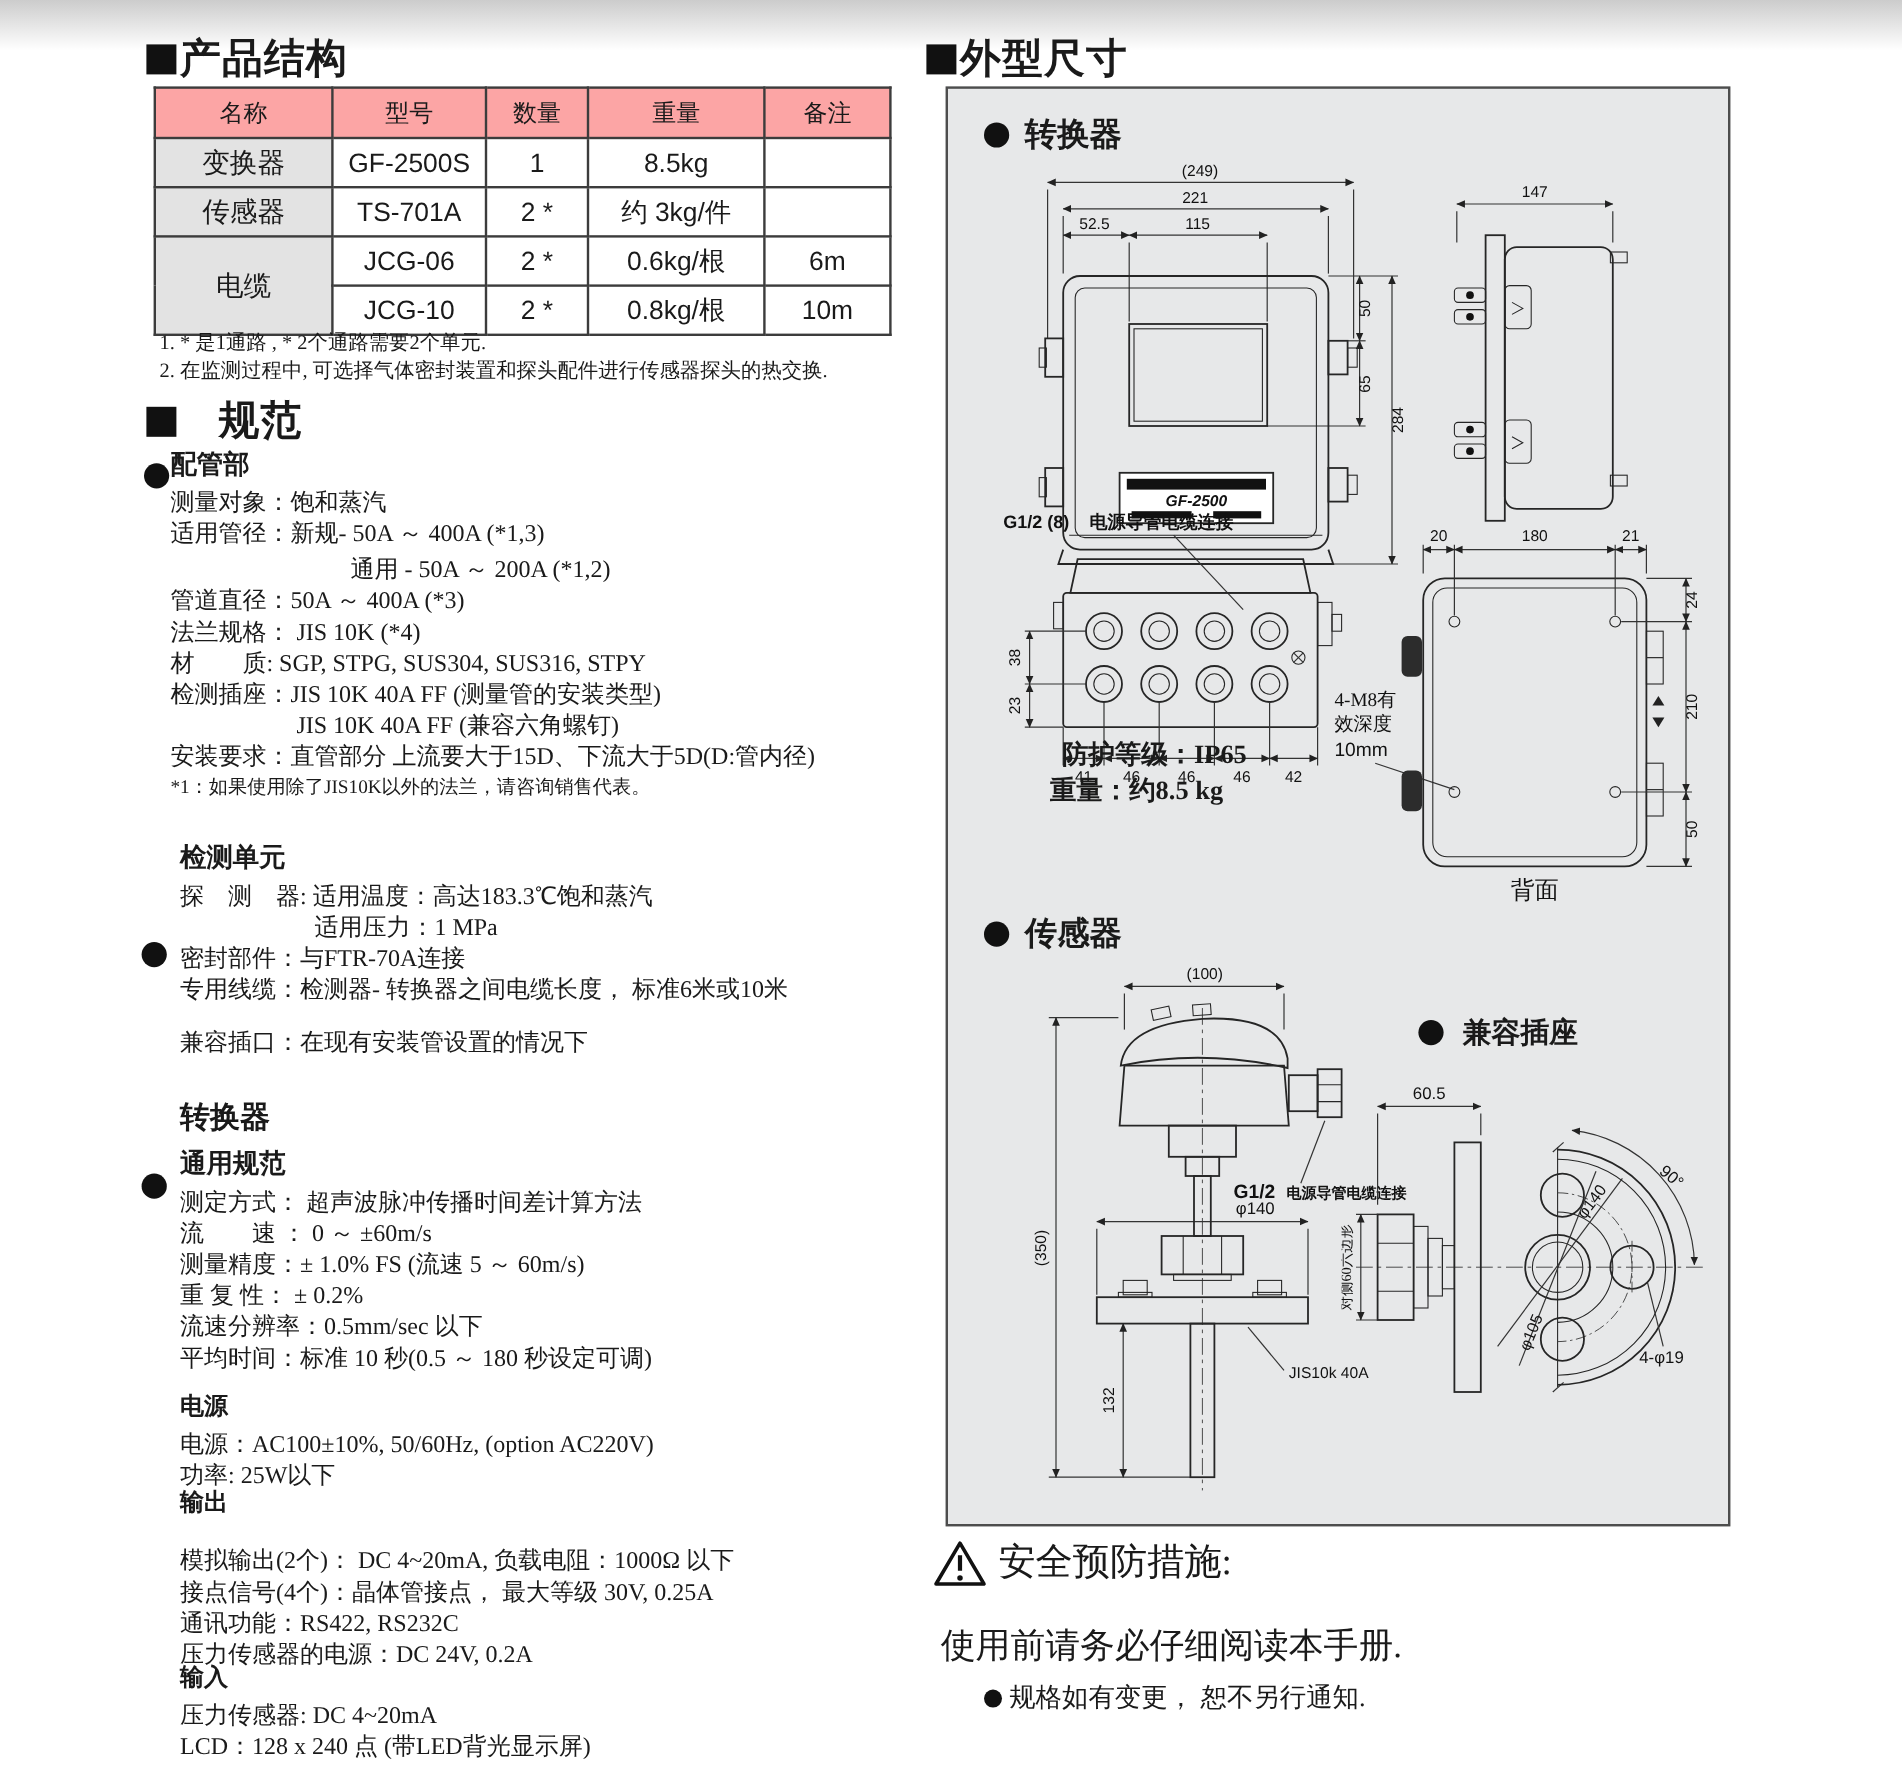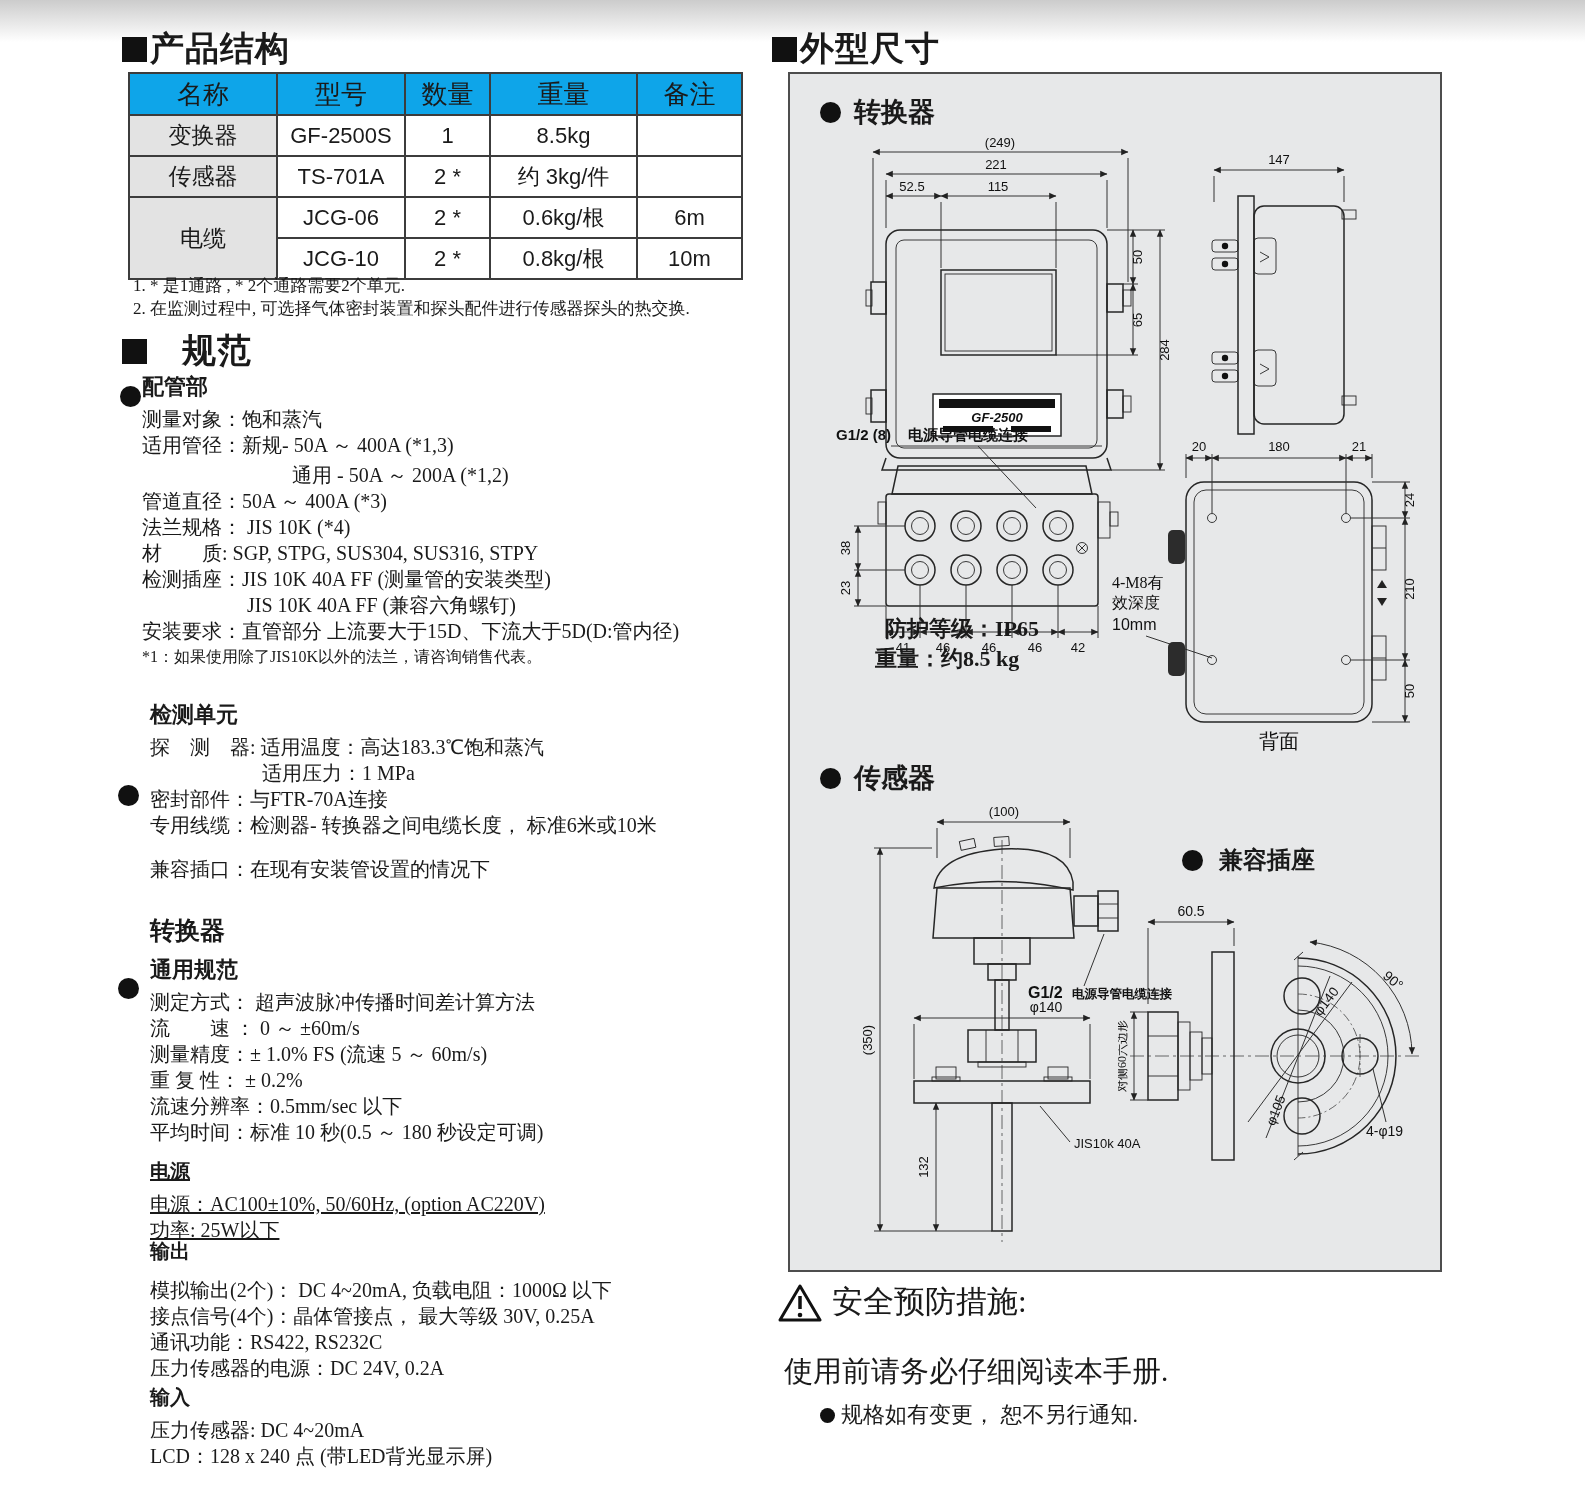--- a/index.html
+++ b/index.html
@@ -10,21 +10,21 @@
   }
   .topshade{position:absolute;top:0;left:0;width:1585px;height:42px;
     background:linear-gradient(#cccccc,#ffffff);}
   
   .sec-title{position:absolute;display:flex;align-items:center;
     font-size:34px;font-weight:bold;letter-spacing:1px;white-space:nowrap;}
   .sq{width:25px;height:25px;background:#111;display:inline-block;margin-right:3px;flex:0 0 auto;}
   
   table.product{position:absolute;left:128px;top:72px;border-collapse:collapse;table-layout:fixed;}
   table.product th,table.product td{border:2px solid #3c3c3c;text-align:center;vertical-align:middle;padding:0 4px;}
-  table.product th{background:#0ea5e9;font-weight:normal;font-size:26px;height:40px;}
+  table.product th{background:#fca5a5;font-weight:normal;font-size:20px;height:40px;}
   table.product td{font-size:22px;height:39px;font-family:"Liberation Sans",sans-serif;}
   table.product td.cjk{font-family:"Liberation Serif",serif;background:#e3e3e3;font-size:23px;}
   .notes{position:absolute;left:133px;top:274px;font-size:17px;line-height:23px;white-space:nowrap;}
   
   .spec-block{position:absolute;white-space:nowrap;}
   .h2{font-size:25px;font-weight:bold;margin:0 0 8px 0;}
   .h3{font-size:22px;font-weight:bold;margin:0 0 4px 0;}
   .h4{font-size:20px;font-weight:bold;margin:0 0 6px 0;}
   .line{font-size:20px;height:26px;line-height:26px;}
   .line.small{font-size:16px;}
@@ -160,28 +160,28 @@
   <div class="h2">转换器</div>
   <div class="h3">通用规范</div>
   <div class="line">测定方式： 超声波脉冲传播时间差计算方法</div>
   <div class="line">流　　速 ： 0 ～ ±60m/s</div>
   <div class="line">测量精度：± 1.0% FS (流速 5 ～ 60m/s)</div>
   <div class="line">重 复 性： ± 0.2%</div>
   <div class="line">流速分辨率：0.5mm/sec 以下</div>
   <div class="line">平均时间：标准 10 秒(0.5 ～ 180 秒设定可调)</div>
 </div>
 
-<div class="spec-block" style="left:150px;top:1158px;text-decoration:underline;">
+<div class="spec-block" style="left:150px;top:1158px;">
   <div class="h4">电源</div>
   <div class="line">电源：AC100±10%, 50/60Hz, (option AC220V)</div>
   <div class="line">功率: 25W以下</div>
 </div>
 
 <div class="spec-block" style="left:150px;top:1238px;">
-  <div class="h4" style="margin-bottom:12px;">输出</div>
+  <div class="h4" style="margin-bottom:23px;">输出</div>
   <div class="line">模拟输出(2个)：  DC 4~20mA, 负载电阻：1000Ω 以下</div>
   <div class="line">接点信号(4个)：晶体管接点， 最大等级 30V, 0.25A</div>
   <div class="line">通讯功能：RS422, RS232C</div>
   <div class="line">压力传感器的电源：DC 24V, 0.2A</div>
 </div>
 
 <div class="spec-block" style="left:150px;top:1384px;">
   <div class="h4">输入</div>
   <div class="line">压力传感器: DC 4~20mA</div>
   <div class="line">LCD：128 x 240 点  (带LED背光显示屏)</div>

